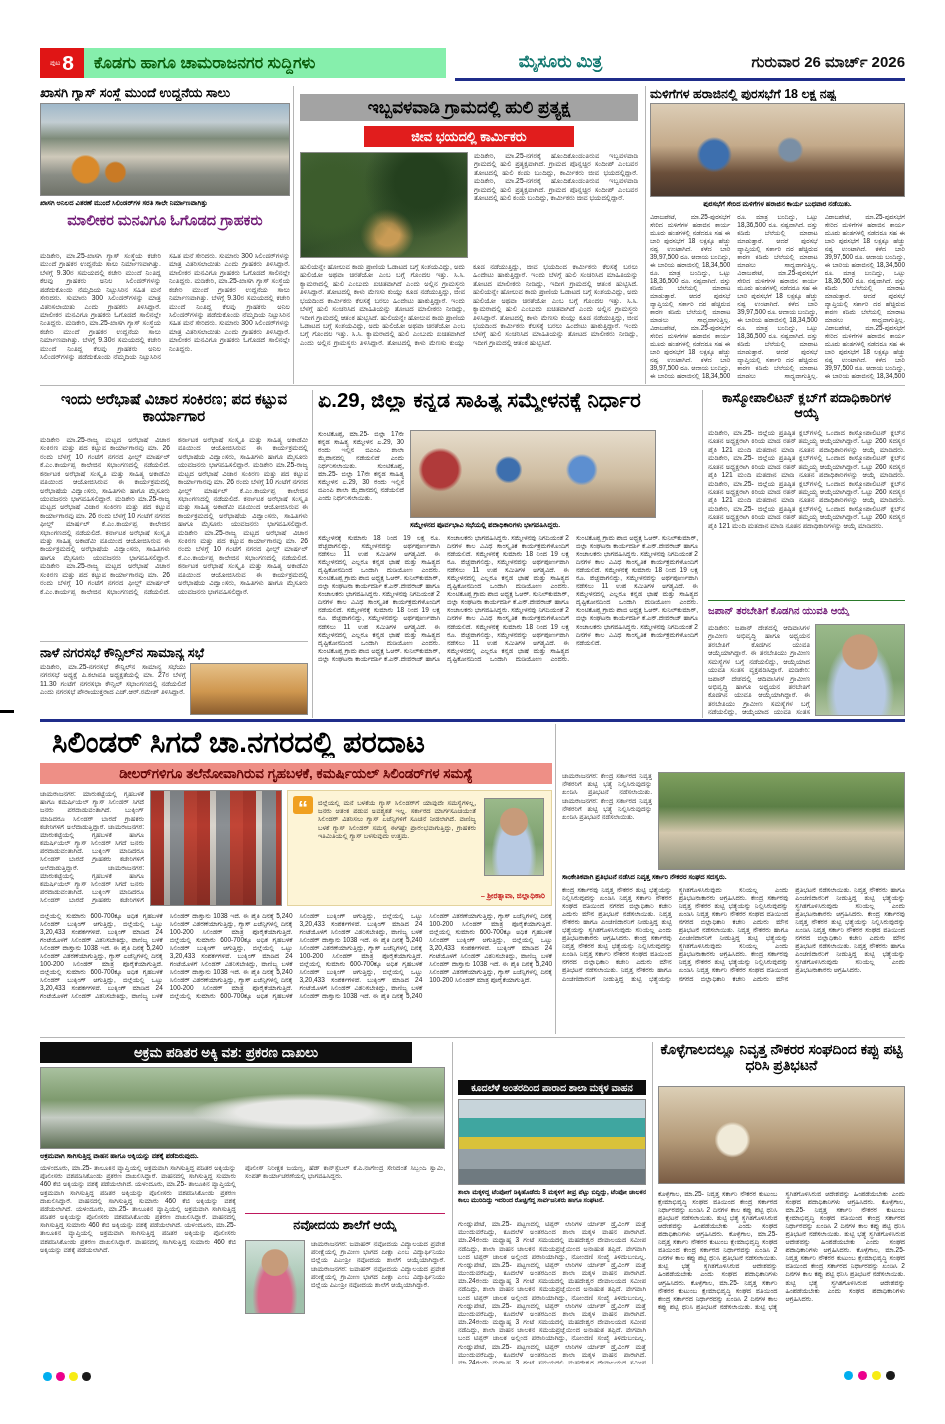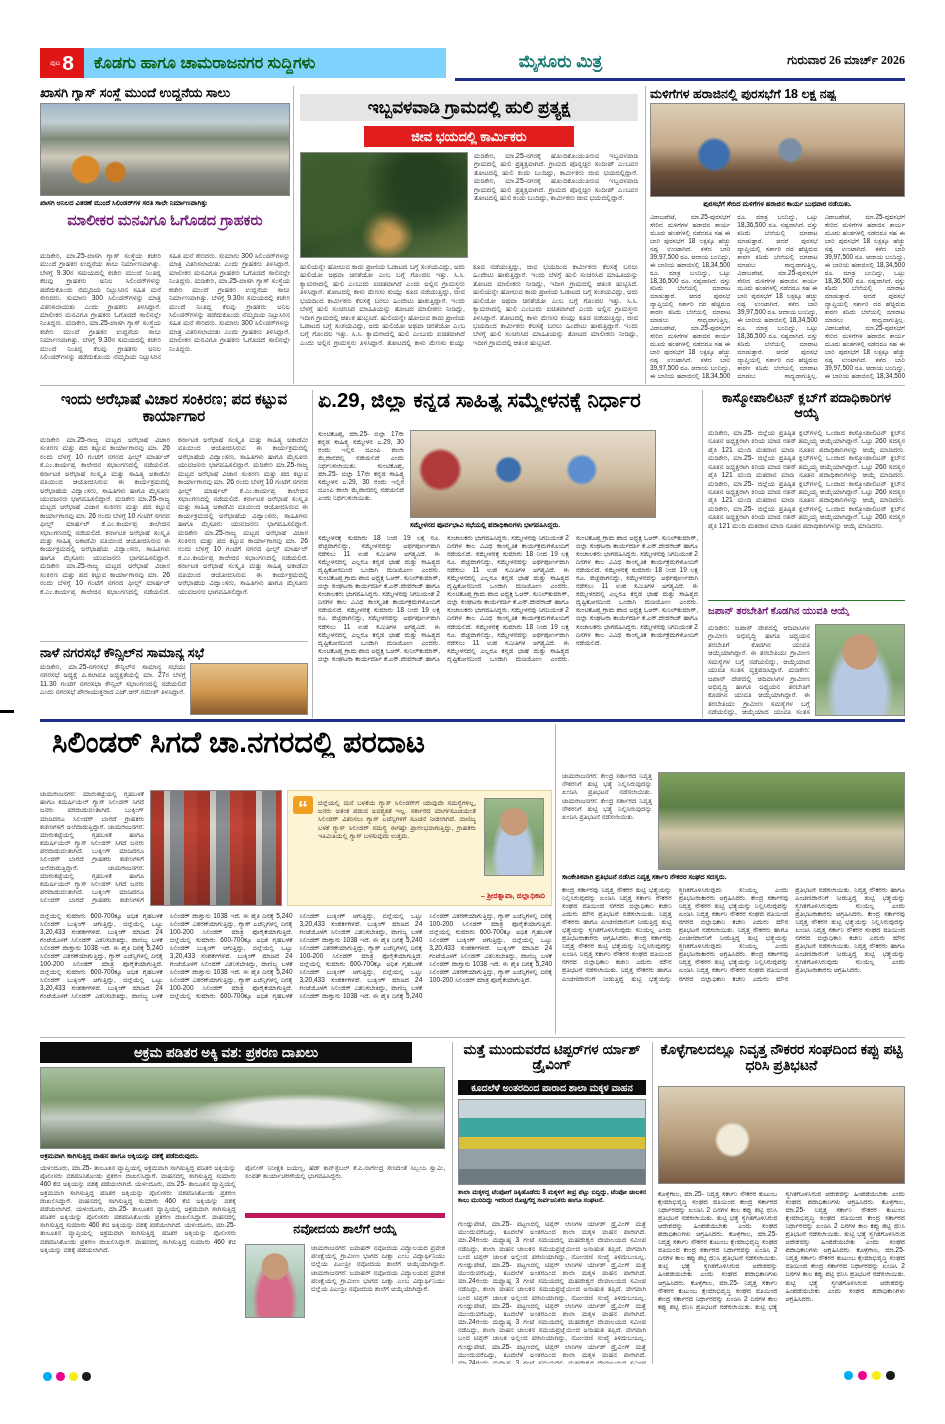--- a/index.html
+++ b/index.html
@@ -53,45 +53,45 @@
     radial-gradient(ellipse at 65% 55%,#e8e8e6 0 18%,transparent 30%),
     linear-gradient(180deg,#a9c19f 0%,#7e9a6e 40%,#c5ccc4 62%,#5d6e54 100%);}
   .ph-truck{background:
     linear-gradient(180deg,#c7d4da 0 22%,#3fa6a0 22% 44%,#d9c23a 44% 58%,#95a0a6 58% 82%,#6f7a80 82% 100%);}
   .ph-indoor{background:
     radial-gradient(circle at 30% 55%,#f0ead8 0 8%,transparent 10%),
     linear-gradient(180deg,#dccfb6 0%,#b49a78 55%,#7a5c44 100%);}
   .ph-building{background:linear-gradient(180deg,#e6c189 0%,#cf974f 55%,#8a5c2e 100%);}
   
   .pgbox{background:#e01515;color:#fff;display:flex;align-items:center;justify-content:center;gap:2px;}
-  .secstrip{background:#7dd3fc;color:#0a5c0a;font-weight:bold;}
+  .secstrip{background:#86efac;color:#0a5c0a;font-weight:bold;}
   .navyline{background:#1f2d8a;}
   .redstrap{background:#e11d1d;color:#fff;font-weight:bold;}
-  .blueband{background:#e5e5e5;}
+  .blueband{background:#a3a3a3;}
   .pinkstrip{background:#ee8f86;color:#600000;font-weight:bold;}
   .blackband{background:#0d0d0d;color:#fff;font-weight:bold;}
   .greenhl{color:#701a75;}
   .qbox{background:#fdf4d6;border:1px solid #e3d39e;box-sizing:border-box;}
   .qmark{position:absolute;left:5px;top:5px;width:20px;height:18px;background:#f0a020;color:#fff;
          border-radius:3px;font-size:20px;line-height:24px;text-align:center;font-weight:bold;}
   .qby{position:absolute;right:6px;bottom:4px;font-size:7.5px;font-weight:bold;color:#c62020;}
   .dot{position:absolute;width:9px;height:9px;border-radius:50%;}
 </style>
 </head>
 <body>
 
 <div id="canvas">
 
   <div class="abs pgbox" style="left:40px;top:48px;width:44px;height:30px;">
     <span style="font-size:7px;">ಪುಟ</span>
     <span style="font-size:21px;font-weight:bold;">8</span>
   </div>
   <div class="abs secstrip nw" style="left:84px;top:48px;width:362px;height:30px;line-height:30px;padding-left:10px;font-size:16px;box-sizing:border-box;">ಕೊಡಗು ಹಾಗೂ ಚಾಮರಾಜನಗರ ಸುದ್ದಿಗಳು</div>
   <div class="abs ctr nw" style="left:468px;top:52px;width:185px;font-size:17px;font-weight:bold;color:#0f766e;">ಮೈಸೂರು ಮಿತ್ರ</div>
-  <div class="abs nw" style="left:690px;top:53px;width:215px;font-size:12px;font-weight:bold;text-align:right;font-family:Liberation Serif, serif;">ಗುರುವಾರ 26 ಮಾರ್ಚ್ 2026</div>
+  <div class="abs nw" style="left:690px;top:53px;width:215px;font-size:15px;font-weight:bold;text-align:right;">ಗುರುವಾರ 26 ಮಾರ್ಚ್ 2026</div>
   <div class="abs navyline" style="left:455px;top:78px;width:450px;height:3px;"></div>
 
   <div class="abs hl nw" style="left:40px;top:86px;width:250px;font-size:13px;">ಖಾಸಗಿ ಗ್ಯಾಸ್ ಸಂಸ್ಥೆ ಮುಂದೆ ಉದ್ದನೆಯ ಸಾಲು</div>
   <div class="photo ph-street" style="left:40px;top:103px;width:250px;height:93px;"></div>
   <div class="abs cap nw" style="left:40px;top:199px;width:250px;">ಖಾಸಗಿ ಅನಿಲದ ವಿತರಣೆ ಮುಂದೆ ಸಿಲಿಂಡರ್‌ಗಳ ಸರತಿ ಸಾಲೇ ನಿರ್ಮಾಣವಾಗಿತ್ತು</div>
   <div class="abs hl ctr greenhl" style="left:40px;top:212px;width:250px;height:36px;font-size:14.5px;overflow:hidden;">ಮಾಲೀಕರ ಮನವಿಗೂ ಓಗೊಡದ ಗ್ರಾಹಕರು</div>
   <div class="abs body-txt cols2" style="left:40px;top:252px;width:250px;height:131px;">ಮಡಿಕೇರಿ, ಮಾ.25-ಖಾಸಗಿ ಗ್ಯಾಸ್ ಸಂಸ್ಥೆಯ ಕಚೇರಿ ಮುಂದೆ ಗ್ರಾಹಕರ ಉದ್ದನೆಯ ಸಾಲು ನಿರ್ಮಾಣವಾಗಿತ್ತು. ಬೆಳಗ್ಗೆ 9.30ರ ಸಮಯದಲ್ಲಿ ಕಚೇರಿ ಮುಂದೆ ನಿಂತಿದ್ದ ಕೆಲವು ಗ್ರಾಹಕರು ಅನಿಲ ಸಿಲಿಂಡರ್‌ಗಳನ್ನು ಪಡೆದುಕೊಂಡು ನೆಮ್ಮದಿಯ ನಿಟ್ಟುಸಿರಿನ ಸಹಿತ ಮನೆ ಸೇರಿದರು. ಸುಮಾರು 300 ಸಿಲಿಂಡರ್‌ಗಳನ್ನು ಮಾತ್ರ ವಿತರಿಸಲಾಯಿತು ಎಂದು ಗ್ರಾಹಕರು ತಿಳಿಸಿದ್ದಾರೆ. ಮಾಲೀಕರ ಮನವಿಗೂ ಗ್ರಾಹಕರು ಓಗೊಡದೆ ಸಾಲಿನಲ್ಲೇ ನಿಂತಿದ್ದರು. ಮಡಿಕೇರಿ, ಮಾ.25-ಖಾಸಗಿ ಗ್ಯಾಸ್ ಸಂಸ್ಥೆಯ ಕಚೇರಿ ಮುಂದೆ ಗ್ರಾಹಕರ ಉದ್ದನೆಯ ಸಾಲು ನಿರ್ಮಾಣವಾಗಿತ್ತು. ಬೆಳಗ್ಗೆ 9.30ರ ಸಮಯದಲ್ಲಿ ಕಚೇರಿ ಮುಂದೆ ನಿಂತಿದ್ದ ಕೆಲವು ಗ್ರಾಹಕರು ಅನಿಲ ಸಿಲಿಂಡರ್‌ಗಳನ್ನು ಪಡೆದುಕೊಂಡು ನೆಮ್ಮದಿಯ ನಿಟ್ಟುಸಿರಿನ ಸಹಿತ ಮನೆ ಸೇರಿದರು. ಸುಮಾರು 300 ಸಿಲಿಂಡರ್‌ಗಳನ್ನು ಮಾತ್ರ ವಿತರಿಸಲಾಯಿತು ಎಂದು ಗ್ರಾಹಕರು ತಿಳಿಸಿದ್ದಾರೆ. ಮಾಲೀಕರ ಮನವಿಗೂ ಗ್ರಾಹಕರು ಓಗೊಡದೆ ಸಾಲಿನಲ್ಲೇ ನಿಂತಿದ್ದರು. ಮಡಿಕೇರಿ, ಮಾ.25-ಖಾಸಗಿ ಗ್ಯಾಸ್ ಸಂಸ್ಥೆಯ ಕಚೇರಿ ಮುಂದೆ ಗ್ರಾಹಕರ ಉದ್ದನೆಯ ಸಾಲು ನಿರ್ಮಾಣವಾಗಿತ್ತು. ಬೆಳಗ್ಗೆ 9.30ರ ಸಮಯದಲ್ಲಿ ಕಚೇರಿ ಮುಂದೆ ನಿಂತಿದ್ದ ಕೆಲವು ಗ್ರಾಹಕರು ಅನಿಲ ಸಿಲಿಂಡರ್‌ಗಳನ್ನು ಪಡೆದುಕೊಂಡು ನೆಮ್ಮದಿಯ ನಿಟ್ಟುಸಿರಿನ ಸಹಿತ ಮನೆ ಸೇರಿದರು. ಸುಮಾರು 300 ಸಿಲಿಂಡರ್‌ಗಳನ್ನು ಮಾತ್ರ ವಿತರಿಸಲಾಯಿತು ಎಂದು ಗ್ರಾಹಕರು ತಿಳಿಸಿದ್ದಾರೆ. ಮಾಲೀಕರ ಮನವಿಗೂ ಗ್ರಾಹಕರು ಓಗೊಡದೆ ಸಾಲಿನಲ್ಲೇ ನಿಂತಿದ್ದರು.</div>
 
   <div class="abs blueband hl ctr nw" style="left:300px;top:94px;width:338px;height:27px;line-height:27px;font-size:17px;">ಇಬ್ಬವಳವಾಡಿ ಗ್ರಾಮದಲ್ಲಿ ಹುಲಿ ಪ್ರತ್ಯಕ್ಷ</div>
   <div class="abs redstrap ctr nw" style="left:364px;top:126px;width:210px;height:21px;line-height:21px;font-size:13px;">ಜೀವ ಭಯದಲ್ಲಿ ಕಾರ್ಮಿಕರು</div>
@@ -129,20 +129,21 @@
   <div class="abs hl nw greenhl" style="left:708px;top:605px;width:197px;font-size:10px;">ಜಪಾನ್ ತರಬೇತಿಗೆ ಕೊಡಗಿನ ಯುವತಿ ಆಯ್ಕೆ</div>
   <div class="abs body-txt" style="left:708px;top:624px;width:102px;height:92px;">ಮಡಿಕೇರಿ: ಜಪಾನ್ ದೇಶದಲ್ಲಿ ಆದಿವಾಸಿಗಳ ಗ್ರಾಮೀಣ ಅಭಿವೃದ್ಧಿ ಹಾಗೂ ಅಧ್ಯಯನ ತರಬೇತಿಗೆ ಕೊಡಗಿನ ಯುವತಿ ಆಯ್ಕೆಯಾಗಿದ್ದಾರೆ. ಈ ತರಬೇತಿಯು ಗ್ರಾಮೀಣ ಸಮಸ್ಯೆಗಳ ಬಗ್ಗೆ ನಡೆಯಲಿದ್ದು, ಆಯ್ಕೆಯಾದ ಯುವತಿ ಸಂತಸ ವ್ಯಕ್ತಪಡಿಸಿದ್ದಾರೆ. ಮಡಿಕೇರಿ: ಜಪಾನ್ ದೇಶದಲ್ಲಿ ಆದಿವಾಸಿಗಳ ಗ್ರಾಮೀಣ ಅಭಿವೃದ್ಧಿ ಹಾಗೂ ಅಧ್ಯಯನ ತರಬೇತಿಗೆ ಕೊಡಗಿನ ಯುವತಿ ಆಯ್ಕೆಯಾಗಿದ್ದಾರೆ. ಈ ತರಬೇತಿಯು ಗ್ರಾಮೀಣ ಸಮಸ್ಯೆಗಳ ಬಗ್ಗೆ ನಡೆಯಲಿದ್ದು, ಆಯ್ಕೆಯಾದ ಯುವತಿ ಸಂತಸ ವ್ಯಕ್ತಪಡಿಸಿದ್ದಾರೆ.</div>
   <div class="photo ph-portrait" style="left:815px;top:624px;width:90px;height:92px;"></div>
 
   <div class="vline" style="left:312px;top:390px;height:328px;"></div>
   <div class="vline" style="left:702px;top:390px;height:328px;"></div>
   <div class="abs navyline" style="left:40px;top:719px;width:865px;height:3px;"></div>
   <div class="abs" style="left:0px;top:710px;width:14px;height:3px;background:#000;"></div>
 
   <div class="abs hl nw" style="left:52px;top:726px;width:512px;font-size:29px;">ಸಿಲಿಂಡರ್ ಸಿಗದೆ ಚಾ.ನಗರದಲ್ಲಿ ಪರದಾಟ</div>
+  <div class="abs pinkstrip ctr nw" style="left:40px;top:763px;width:512px;height:21px;line-height:21px;font-size:13.5px;">ಡೀಲರ್‌ಗಳಿಗೂ ತಲೆನೋವಾಗಿರುವ ಗೃಹಬಳಕೆ, ಕಮರ್ಷಿಯಲ್ ಸಿಲಿಂಡರ್‌ಗಳ ಸಮಸ್ಯೆ</div>
   <div class="abs body-txt" style="left:40px;top:790px;width:104px;height:116px;font-size:6.6px;">ಚಾಮರಾಜನಗರ: ಮಾರುಕಟ್ಟೆಯಲ್ಲಿ ಗೃಹಬಳಕೆ ಹಾಗೂ ಕಮರ್ಷಿಯಲ್ ಗ್ಯಾಸ್ ಸಿಲಿಂಡರ್ ಸಿಗದೆ ಜನರು ಪರದಾಡುವಂತಾಗಿದೆ. ಬುಕ್ಕಿಂಗ್ ಮಾಡಿದರೂ ಸಿಲಿಂಡರ್ ಬಾರದೆ ಗ್ರಾಹಕರು ಕಚೇರಿಗಳಿಗೆ ಅಲೆದಾಡುತ್ತಿದ್ದಾರೆ. ಚಾಮರಾಜನಗರ: ಮಾರುಕಟ್ಟೆಯಲ್ಲಿ ಗೃಹಬಳಕೆ ಹಾಗೂ ಕಮರ್ಷಿಯಲ್ ಗ್ಯಾಸ್ ಸಿಲಿಂಡರ್ ಸಿಗದೆ ಜನರು ಪರದಾಡುವಂತಾಗಿದೆ. ಬುಕ್ಕಿಂಗ್ ಮಾಡಿದರೂ ಸಿಲಿಂಡರ್ ಬಾರದೆ ಗ್ರಾಹಕರು ಕಚೇರಿಗಳಿಗೆ ಅಲೆದಾಡುತ್ತಿದ್ದಾರೆ. ಚಾಮರಾಜನಗರ: ಮಾರುಕಟ್ಟೆಯಲ್ಲಿ ಗೃಹಬಳಕೆ ಹಾಗೂ ಕಮರ್ಷಿಯಲ್ ಗ್ಯಾಸ್ ಸಿಲಿಂಡರ್ ಸಿಗದೆ ಜನರು ಪರದಾಡುವಂತಾಗಿದೆ. ಬುಕ್ಕಿಂಗ್ ಮಾಡಿದರೂ ಸಿಲಿಂಡರ್ ಬಾರದೆ ಗ್ರಾಹಕರು ಕಚೇರಿಗಳಿಗೆ ಅಲೆದಾಡುತ್ತಿದ್ದಾರೆ.</div>
   <div class="photo ph-cyl" style="left:150px;top:790px;width:132px;height:116px;"></div>
   <div class="abs qbox" style="left:287px;top:790px;width:265px;height:116px;">
     <span class="qmark">“</span>
     <div class="abs body-txt" style="left:30px;top:8px;width:158px;height:100px;font-size:6.6px;">ಜಿಲ್ಲೆಯಲ್ಲಿ ಮನೆ ಬಳಕೆಯ ಗ್ಯಾಸ್ ಸಿಲಿಂಡರ್‌ಗೆ ಯಾವುದೇ ಸಮಸ್ಯೆಗಳಿಲ್ಲ, ಜನರು ಆತಂಕ ಪಡುವ ಅವಶ್ಯಕತೆ ಇಲ್ಲ. ಸರ್ಕಾರದ ಮಾರ್ಗಸೂಚಿಯಂತೆ ಸಿಲಿಂಡರ್ ವಿತರಿಸಲು ಗ್ಯಾಸ್ ಏಜೆನ್ಸಿಗಳಿಗೆ ಸೂಚನೆ ನೀಡಲಾಗಿದೆ. ವಾಣಿಜ್ಯ ಬಳಕೆ ಗ್ಯಾಸ್ ಸಿಲಿಂಡರ್ ಸಮಸ್ಯೆ ಈಗಷ್ಟೇ ಪ್ರಾರಂಭವಾಗುತ್ತಿದ್ದು, ಗ್ರಾಹಕರು ಇತಿಮಿತಿಯಲ್ಲಿ ಗ್ಯಾಸ್ ಬಳಸುವುದು ಉತ್ತಮ.</div>
     <div class="photo ph-portrait" style="left:196px;top:7px;width:60px;height:78px;"></div>
     <span class="qby">– ಶ್ರೀರತ್ನಾವಾ, ಜಿಲ್ಲಾಧಿಕಾರಿ</span>
   </div>
   <div class="abs body-txt cols4" style="left:40px;top:912px;width:512px;height:120px;font-size:6.5px;">ಜಿಲ್ಲೆಯಲ್ಲಿ ಸುಮಾರು 600-700ಕ್ಕೂ ಅಧಿಕ ಗೃಹಬಳಕೆ ಸಿಲಿಂಡರ್ ಬುಕ್ಕಿಂಗ್ ಆಗುತ್ತಿದ್ದು, ಜಿಲ್ಲೆಯಲ್ಲಿ ಒಟ್ಟು 3,20,433 ಸಂಪರ್ಕಗಳಿವೆ. ಬುಕ್ಕಿಂಗ್ ಮಾಡಿದ 24 ಗಂಟೆಯೊಳಗೆ ಸಿಲಿಂಡರ್ ವಿತರಿಸಬೇಕಿದ್ದು, ವಾಣಿಜ್ಯ ಬಳಕೆ ಸಿಲಿಂಡರ್ ದಾಸ್ತಾನು 1038 ಇದೆ. ಈ ಪೈಕಿ ದಿನಕ್ಕೆ 5,240 ಸಿಲಿಂಡರ್ ವಿತರಣೆಯಾಗುತ್ತಿದ್ದು, ಗ್ಯಾಸ್ ಏಜೆನ್ಸಿಗಳಲ್ಲಿ ದಿನಕ್ಕೆ 100-200 ಸಿಲಿಂಡರ್ ಮಾತ್ರ ಪೂರೈಕೆಯಾಗುತ್ತಿದೆ. ಜಿಲ್ಲೆಯಲ್ಲಿ ಸುಮಾರು 600-700ಕ್ಕೂ ಅಧಿಕ ಗೃಹಬಳಕೆ ಸಿಲಿಂಡರ್ ಬುಕ್ಕಿಂಗ್ ಆಗುತ್ತಿದ್ದು, ಜಿಲ್ಲೆಯಲ್ಲಿ ಒಟ್ಟು 3,20,433 ಸಂಪರ್ಕಗಳಿವೆ. ಬುಕ್ಕಿಂಗ್ ಮಾಡಿದ 24 ಗಂಟೆಯೊಳಗೆ ಸಿಲಿಂಡರ್ ವಿತರಿಸಬೇಕಿದ್ದು, ವಾಣಿಜ್ಯ ಬಳಕೆ ಸಿಲಿಂಡರ್ ದಾಸ್ತಾನು 1038 ಇದೆ. ಈ ಪೈಕಿ ದಿನಕ್ಕೆ 5,240 ಸಿಲಿಂಡರ್ ವಿತರಣೆಯಾಗುತ್ತಿದ್ದು, ಗ್ಯಾಸ್ ಏಜೆನ್ಸಿಗಳಲ್ಲಿ ದಿನಕ್ಕೆ 100-200 ಸಿಲಿಂಡರ್ ಮಾತ್ರ ಪೂರೈಕೆಯಾಗುತ್ತಿದೆ. ಜಿಲ್ಲೆಯಲ್ಲಿ ಸುಮಾರು 600-700ಕ್ಕೂ ಅಧಿಕ ಗೃಹಬಳಕೆ ಸಿಲಿಂಡರ್ ಬುಕ್ಕಿಂಗ್ ಆಗುತ್ತಿದ್ದು, ಜಿಲ್ಲೆಯಲ್ಲಿ ಒಟ್ಟು 3,20,433 ಸಂಪರ್ಕಗಳಿವೆ. ಬುಕ್ಕಿಂಗ್ ಮಾಡಿದ 24 ಗಂಟೆಯೊಳಗೆ ಸಿಲಿಂಡರ್ ವಿತರಿಸಬೇಕಿದ್ದು, ವಾಣಿಜ್ಯ ಬಳಕೆ ಸಿಲಿಂಡರ್ ದಾಸ್ತಾನು 1038 ಇದೆ. ಈ ಪೈಕಿ ದಿನಕ್ಕೆ 5,240 ಸಿಲಿಂಡರ್ ವಿತರಣೆಯಾಗುತ್ತಿದ್ದು, ಗ್ಯಾಸ್ ಏಜೆನ್ಸಿಗಳಲ್ಲಿ ದಿನಕ್ಕೆ 100-200 ಸಿಲಿಂಡರ್ ಮಾತ್ರ ಪೂರೈಕೆಯಾಗುತ್ತಿದೆ. ಜಿಲ್ಲೆಯಲ್ಲಿ ಸುಮಾರು 600-700ಕ್ಕೂ ಅಧಿಕ ಗೃಹಬಳಕೆ ಸಿಲಿಂಡರ್ ಬುಕ್ಕಿಂಗ್ ಆಗುತ್ತಿದ್ದು, ಜಿಲ್ಲೆಯಲ್ಲಿ ಒಟ್ಟು 3,20,433 ಸಂಪರ್ಕಗಳಿವೆ. ಬುಕ್ಕಿಂಗ್ ಮಾಡಿದ 24 ಗಂಟೆಯೊಳಗೆ ಸಿಲಿಂಡರ್ ವಿತರಿಸಬೇಕಿದ್ದು, ವಾಣಿಜ್ಯ ಬಳಕೆ ಸಿಲಿಂಡರ್ ದಾಸ್ತಾನು 1038 ಇದೆ. ಈ ಪೈಕಿ ದಿನಕ್ಕೆ 5,240 ಸಿಲಿಂಡರ್ ವಿತರಣೆಯಾಗುತ್ತಿದ್ದು, ಗ್ಯಾಸ್ ಏಜೆನ್ಸಿಗಳಲ್ಲಿ ದಿನಕ್ಕೆ 100-200 ಸಿಲಿಂಡರ್ ಮಾತ್ರ ಪೂರೈಕೆಯಾಗುತ್ತಿದೆ. ಜಿಲ್ಲೆಯಲ್ಲಿ ಸುಮಾರು 600-700ಕ್ಕೂ ಅಧಿಕ ಗೃಹಬಳಕೆ ಸಿಲಿಂಡರ್ ಬುಕ್ಕಿಂಗ್ ಆಗುತ್ತಿದ್ದು, ಜಿಲ್ಲೆಯಲ್ಲಿ ಒಟ್ಟು 3,20,433 ಸಂಪರ್ಕಗಳಿವೆ. ಬುಕ್ಕಿಂಗ್ ಮಾಡಿದ 24 ಗಂಟೆಯೊಳಗೆ ಸಿಲಿಂಡರ್ ವಿತರಿಸಬೇಕಿದ್ದು, ವಾಣಿಜ್ಯ ಬಳಕೆ ಸಿಲಿಂಡರ್ ದಾಸ್ತಾನು 1038 ಇದೆ. ಈ ಪೈಕಿ ದಿನಕ್ಕೆ 5,240 ಸಿಲಿಂಡರ್ ವಿತರಣೆಯಾಗುತ್ತಿದ್ದು, ಗ್ಯಾಸ್ ಏಜೆನ್ಸಿಗಳಲ್ಲಿ ದಿನಕ್ಕೆ 100-200 ಸಿಲಿಂಡರ್ ಮಾತ್ರ ಪೂರೈಕೆಯಾಗುತ್ತಿದೆ. ಜಿಲ್ಲೆಯಲ್ಲಿ ಸುಮಾರು 600-700ಕ್ಕೂ ಅಧಿಕ ಗೃಹಬಳಕೆ ಸಿಲಿಂಡರ್ ಬುಕ್ಕಿಂಗ್ ಆಗುತ್ತಿದ್ದು, ಜಿಲ್ಲೆಯಲ್ಲಿ ಒಟ್ಟು 3,20,433 ಸಂಪರ್ಕಗಳಿವೆ. ಬುಕ್ಕಿಂಗ್ ಮಾಡಿದ 24 ಗಂಟೆಯೊಳಗೆ ಸಿಲಿಂಡರ್ ವಿತರಿಸಬೇಕಿದ್ದು, ವಾಣಿಜ್ಯ ಬಳಕೆ ಸಿಲಿಂಡರ್ ದಾಸ್ತಾನು 1038 ಇದೆ. ಈ ಪೈಕಿ ದಿನಕ್ಕೆ 5,240 ಸಿಲಿಂಡರ್ ವಿತರಣೆಯಾಗುತ್ತಿದ್ದು, ಗ್ಯಾಸ್ ಏಜೆನ್ಸಿಗಳಲ್ಲಿ ದಿನಕ್ಕೆ 100-200 ಸಿಲಿಂಡರ್ ಮಾತ್ರ ಪೂರೈಕೆಯಾಗುತ್ತಿದೆ.</div>
 
@@ -153,27 +154,26 @@
 
   <div class="vline" style="left:555px;top:724px;height:310px;"></div>
   <div class="hline" style="left:40px;top:1037px;width:865px;"></div>
 
   <div class="abs blackband ctr nw" style="left:40px;top:1042px;width:372px;height:21px;line-height:21px;font-size:13.5px;">ಅಕ್ರಮ ಪಡಿತರ ಅಕ್ಕಿ ವಶ: ಪ್ರಕರಣ ದಾಖಲು</div>
   <div class="photo ph-vehicle" style="left:40px;top:1067px;width:405px;height:82px;"></div>
   <div class="abs cap nw" style="left:40px;top:1152px;width:405px;">ಅಕ್ರಮವಾಗಿ ಸಾಗಿಸುತ್ತಿದ್ದ ವಾಹನ ಹಾಗೂ ಅಕ್ಕಿಯನ್ನು ವಶಕ್ಕೆ ಪಡೆದಿರುವುದು.</div>
   <div class="abs body-txt" style="left:40px;top:1164px;width:196px;height:200px;font-size:6.6px;">ಯಳಂದೂರು, ಮಾ.25- ತಾಲೂಕಿನ ವ್ಯಾಪ್ತಿಯಲ್ಲಿ ಅಕ್ರಮವಾಗಿ ಸಾಗಿಸುತ್ತಿದ್ದ ಪಡಿತರ ಅಕ್ಕಿಯನ್ನು ಪೊಲೀಸರು ವಶಪಡಿಸಿಕೊಂಡು ಪ್ರಕರಣ ದಾಖಲಿಸಿದ್ದಾರೆ. ವಾಹನದಲ್ಲಿ ಸಾಗಿಸುತ್ತಿದ್ದ ಸುಮಾರು 460 ಕೆಜಿ ಅಕ್ಕಿಯನ್ನು ವಶಕ್ಕೆ ಪಡೆಯಲಾಗಿದೆ. ಯಳಂದೂರು, ಮಾ.25- ತಾಲೂಕಿನ ವ್ಯಾಪ್ತಿಯಲ್ಲಿ ಅಕ್ರಮವಾಗಿ ಸಾಗಿಸುತ್ತಿದ್ದ ಪಡಿತರ ಅಕ್ಕಿಯನ್ನು ಪೊಲೀಸರು ವಶಪಡಿಸಿಕೊಂಡು ಪ್ರಕರಣ ದಾಖಲಿಸಿದ್ದಾರೆ. ವಾಹನದಲ್ಲಿ ಸಾಗಿಸುತ್ತಿದ್ದ ಸುಮಾರು 460 ಕೆಜಿ ಅಕ್ಕಿಯನ್ನು ವಶಕ್ಕೆ ಪಡೆಯಲಾಗಿದೆ. ಯಳಂದೂರು, ಮಾ.25- ತಾಲೂಕಿನ ವ್ಯಾಪ್ತಿಯಲ್ಲಿ ಅಕ್ರಮವಾಗಿ ಸಾಗಿಸುತ್ತಿದ್ದ ಪಡಿತರ ಅಕ್ಕಿಯನ್ನು ಪೊಲೀಸರು ವಶಪಡಿಸಿಕೊಂಡು ಪ್ರಕರಣ ದಾಖಲಿಸಿದ್ದಾರೆ. ವಾಹನದಲ್ಲಿ ಸಾಗಿಸುತ್ತಿದ್ದ ಸುಮಾರು 460 ಕೆಜಿ ಅಕ್ಕಿಯನ್ನು ವಶಕ್ಕೆ ಪಡೆಯಲಾಗಿದೆ. ಯಳಂದೂರು, ಮಾ.25- ತಾಲೂಕಿನ ವ್ಯಾಪ್ತಿಯಲ್ಲಿ ಅಕ್ರಮವಾಗಿ ಸಾಗಿಸುತ್ತಿದ್ದ ಪಡಿತರ ಅಕ್ಕಿಯನ್ನು ಪೊಲೀಸರು ವಶಪಡಿಸಿಕೊಂಡು ಪ್ರಕರಣ ದಾಖಲಿಸಿದ್ದಾರೆ. ವಾಹನದಲ್ಲಿ ಸಾಗಿಸುತ್ತಿದ್ದ ಸುಮಾರು 460 ಕೆಜಿ ಅಕ್ಕಿಯನ್ನು ವಶಕ್ಕೆ ಪಡೆಯಲಾಗಿದೆ.</div>
   <div class="abs body-txt" style="left:245px;top:1164px;width:200px;height:46px;font-size:6.6px;">ಪೊಲೀಸ್ ನಿರೀಕ್ಷಕ ಜಯಣ್ಣ, ಹೆಡ್ ಕಾನ್‌ಸ್ಟೆಬಲ್ ಕೆ.ಪಿ.ನಾಗೇಂದ್ರ ಸೇರಿದಂತೆ ಸಿಬ್ಬಂದಿ ಸ್ವಾಮಿ, ಸಂಪತ್ ಕಾರ್ಯಾಚರಣೆಯಲ್ಲಿ ಭಾಗವಹಿಸಿದ್ದರು.</div>
 
-  <div class="abs" style="left:245px;top:1213px;width:200px;height:151px;border-top:5px solid #be185d;">
+  <div class="abs" style="left:245px;top:1213px;width:200px;height:151px;border-top:1px solid #be185d;">
     <div class="hl ctr nw" style="font-size:12.5px;padding-top:4px;">ನವೋದಯ ಶಾಲೆಗೆ ಆಯ್ಕೆ</div>
     <div class="photo ph-girl" style="left:0px;top:26px;width:60px;height:74px;"></div>
     <div class="abs body-txt" style="left:66px;top:26px;width:134px;height:120px;font-size:6.6px;">ಚಾಮರಾಜನಗರ: ಜವಾಹರ್ ನವೋದಯ ವಿದ್ಯಾಲಯದ ಪ್ರವೇಶ ಪರೀಕ್ಷೆಯಲ್ಲಿ ಗ್ರಾಮೀಣ ಭಾಗದ ದೀಕ್ಷಾ ಎಂಬ ವಿದ್ಯಾರ್ಥಿನಿಯು ಜಿಲ್ಲೆಯ ಪಿಎಂಶ್ರೀ ನವೋದಯ ಶಾಲೆಗೆ ಆಯ್ಕೆಯಾಗಿದ್ದಾರೆ. ಚಾಮರಾಜನಗರ: ಜವಾಹರ್ ನವೋದಯ ವಿದ್ಯಾಲಯದ ಪ್ರವೇಶ ಪರೀಕ್ಷೆಯಲ್ಲಿ ಗ್ರಾಮೀಣ ಭಾಗದ ದೀಕ್ಷಾ ಎಂಬ ವಿದ್ಯಾರ್ಥಿನಿಯು ಜಿಲ್ಲೆಯ ಪಿಎಂಶ್ರೀ ನವೋದಯ ಶಾಲೆಗೆ ಆಯ್ಕೆಯಾಗಿದ್ದಾರೆ.</div>
   </div>
 
-  <div class="abs hl ctr" style="left:458px;top:1042px;width:188px;height:36px;font-size:13.5px;overflow:hidden;">ಮತ್ತೆ ಮುಂದುವರೆದ ಟಿಪ್ಪರ್‌ಗಳ ರ್ಯಾಶ್ ಡ್ರೈವಿಂಗ್</div>
   <div class="abs blackband ctr nw" style="left:458px;top:1080px;width:188px;height:15px;line-height:15px;font-size:9.5px;">ಕೂದಲೆಳೆ ಅಂತರದಿಂದ ಪಾರಾದ ಶಾಲಾ ಮಕ್ಕಳ ವಾಹನ</div>
   <div class="photo ph-truck" style="left:458px;top:1099px;width:188px;height:86px;"></div>
   <div class="abs cap" style="left:458px;top:1188px;width:188px;height:28px;font-size:6.3px;text-align:justify;">ಶಾಲಾ ಮಕ್ಕಳಿದ್ದ ಟೆಂಪೋಗೆ ಡಿಕ್ಕಿಹೊಡೆದು 8 ಮಕ್ಕಳಿಗೆ ತೀವ್ರ ಪೆಟ್ಟು ಬಿದ್ದಿದ್ದು, ಟೆಂಪೋ ಚಾಲಕನ ಕಾಲು ಮುರಿದಿದ್ದು ಇದರಿಂದ ರೊಚ್ಚಿಗೆದ್ದ ಸಾರ್ವಜನಿಕರು ಹಾಗೂ ಸಂಘಟನೆ.</div>
   <div class="abs body-txt" style="left:458px;top:1220px;width:188px;height:144px;font-size:6.6px;">ಗುಂಡ್ಲುಪೇಟೆ, ಮಾ.25- ಪಟ್ಟಣದಲ್ಲಿ ಟಿಪ್ಪರ್ ಲಾರಿಗಳ ರ್ಯಾಶ್ ಡ್ರೈವಿಂಗ್ ಮತ್ತೆ ಮುಂದುವರೆದಿದ್ದು, ಕೂದಲೆಳೆ ಅಂತರದಿಂದ ಶಾಲಾ ಮಕ್ಕಳ ವಾಹನ ಪಾರಾಗಿದೆ. ಮಾ.24ರಂದು ಮಧ್ಯಾಹ್ನ 3 ಗಂಟೆ ಸಮಯದಲ್ಲಿ ಮಹದೇಶ್ವರ ದೇವಾಲಯದ ಸಮೀಪ ನಡೆದಿದ್ದು, ಶಾಲಾ ವಾಹನ ಚಾಲಕನ ಸಮಯಪ್ರಜ್ಞೆಯಿಂದ ಅನಾಹುತ ತಪ್ಪಿದೆ. ವೇಗವಾಗಿ ಬಂದ ಟಿಪ್ಪರ್ ಚಾಲಕ ಅಲ್ಲಿಂದ ಪರಾರಿಯಾಗಿದ್ದು, ನೋಂದಣಿ ಸಂಖ್ಯೆ ತಿಳಿದುಬಂದಿಲ್ಲ. ಗುಂಡ್ಲುಪೇಟೆ, ಮಾ.25- ಪಟ್ಟಣದಲ್ಲಿ ಟಿಪ್ಪರ್ ಲಾರಿಗಳ ರ್ಯಾಶ್ ಡ್ರೈವಿಂಗ್ ಮತ್ತೆ ಮುಂದುವರೆದಿದ್ದು, ಕೂದಲೆಳೆ ಅಂತರದಿಂದ ಶಾಲಾ ಮಕ್ಕಳ ವಾಹನ ಪಾರಾಗಿದೆ. ಮಾ.24ರಂದು ಮಧ್ಯಾಹ್ನ 3 ಗಂಟೆ ಸಮಯದಲ್ಲಿ ಮಹದೇಶ್ವರ ದೇವಾಲಯದ ಸಮೀಪ ನಡೆದಿದ್ದು, ಶಾಲಾ ವಾಹನ ಚಾಲಕನ ಸಮಯಪ್ರಜ್ಞೆಯಿಂದ ಅನಾಹುತ ತಪ್ಪಿದೆ. ವೇಗವಾಗಿ ಬಂದ ಟಿಪ್ಪರ್ ಚಾಲಕ ಅಲ್ಲಿಂದ ಪರಾರಿಯಾಗಿದ್ದು, ನೋಂದಣಿ ಸಂಖ್ಯೆ ತಿಳಿದುಬಂದಿಲ್ಲ. ಗುಂಡ್ಲುಪೇಟೆ, ಮಾ.25- ಪಟ್ಟಣದಲ್ಲಿ ಟಿಪ್ಪರ್ ಲಾರಿಗಳ ರ್ಯಾಶ್ ಡ್ರೈವಿಂಗ್ ಮತ್ತೆ ಮುಂದುವರೆದಿದ್ದು, ಕೂದಲೆಳೆ ಅಂತರದಿಂದ ಶಾಲಾ ಮಕ್ಕಳ ವಾಹನ ಪಾರಾಗಿದೆ. ಮಾ.24ರಂದು ಮಧ್ಯಾಹ್ನ 3 ಗಂಟೆ ಸಮಯದಲ್ಲಿ ಮಹದೇಶ್ವರ ದೇವಾಲಯದ ಸಮೀಪ ನಡೆದಿದ್ದು, ಶಾಲಾ ವಾಹನ ಚಾಲಕನ ಸಮಯಪ್ರಜ್ಞೆಯಿಂದ ಅನಾಹುತ ತಪ್ಪಿದೆ. ವೇಗವಾಗಿ ಬಂದ ಟಿಪ್ಪರ್ ಚಾಲಕ ಅಲ್ಲಿಂದ ಪರಾರಿಯಾಗಿದ್ದು, ನೋಂದಣಿ ಸಂಖ್ಯೆ ತಿಳಿದುಬಂದಿಲ್ಲ. ಗುಂಡ್ಲುಪೇಟೆ, ಮಾ.25- ಪಟ್ಟಣದಲ್ಲಿ ಟಿಪ್ಪರ್ ಲಾರಿಗಳ ರ್ಯಾಶ್ ಡ್ರೈವಿಂಗ್ ಮತ್ತೆ ಮುಂದುವರೆದಿದ್ದು, ಕೂದಲೆಳೆ ಅಂತರದಿಂದ ಶಾಲಾ ಮಕ್ಕಳ ವಾಹನ ಪಾರಾಗಿದೆ. ಮಾ.24ರಂದು ಮಧ್ಯಾಹ್ನ 3 ಗಂಟೆ ಸಮಯದಲ್ಲಿ ಮಹದೇಶ್ವರ ದೇವಾಲಯದ ಸಮೀಪ ನಡೆದಿದ್ದು, ಶಾಲಾ ವಾಹನ ಚಾಲಕನ ಸಮಯಪ್ರಜ್ಞೆಯಿಂದ ಅನಾಹುತ ತಪ್ಪಿದೆ. ವೇಗವಾಗಿ ಬಂದ ಟಿಪ್ಪರ್ ಚಾಲಕ ಅಲ್ಲಿಂದ ಪರಾರಿಯಾಗಿದ್ದು, ನೋಂದಣಿ ಸಂಖ್ಯೆ ತಿಳಿದುಬಂದಿಲ್ಲ.</div>
 
   <div class="abs hl ctr" style="left:658px;top:1042px;width:247px;height:40px;font-size:14px;overflow:hidden;">ಕೊಳ್ಳೆಗಾಲದಲ್ಲೂ ನಿವೃತ್ತ ನೌಕರರ ಸಂಘದಿಂದ ಕಪ್ಪು ಪಟ್ಟಿ ಧರಿಸಿ ಪ್ರತಿಭಟನೆ</div>
   <div class="photo ph-indoor" style="left:658px;top:1086px;width:247px;height:98px;"></div>
   <div class="abs body-txt cols2" style="left:658px;top:1190px;width:247px;height:176px;font-size:6.5px;">ಕೊಳ್ಳೆಗಾಲ, ಮಾ.25- ನಿವೃತ್ತ ಸರ್ಕಾರಿ ನೌಕರರ ಕುಟುಂಬ ಕ್ಷೇಮಾಭಿವೃದ್ಧಿ ಸಂಘದ ವತಿಯಿಂದ ಕೇಂದ್ರ ಸರ್ಕಾರದ ನಿರ್ಧಾರವನ್ನು ಖಂಡಿಸಿ 2 ದಿನಗಳ ಕಾಲ ಕಪ್ಪು ಪಟ್ಟಿ ಧರಿಸಿ ಪ್ರತಿಭಟನೆ ನಡೆಸಲಾಯಿತು. ತುಟ್ಟಿ ಭತ್ಯೆ ಸ್ಥಗಿತಗೊಳಿಸಿರುವ ಆದೇಶವನ್ನು ಹಿಂಪಡೆಯಬೇಕು ಎಂದು ಸಂಘದ ಪದಾಧಿಕಾರಿಗಳು ಆಗ್ರಹಿಸಿದರು. ಕೊಳ್ಳೆಗಾಲ, ಮಾ.25- ನಿವೃತ್ತ ಸರ್ಕಾರಿ ನೌಕರರ ಕುಟುಂಬ ಕ್ಷೇಮಾಭಿವೃದ್ಧಿ ಸಂಘದ ವತಿಯಿಂದ ಕೇಂದ್ರ ಸರ್ಕಾರದ ನಿರ್ಧಾರವನ್ನು ಖಂಡಿಸಿ 2 ದಿನಗಳ ಕಾಲ ಕಪ್ಪು ಪಟ್ಟಿ ಧರಿಸಿ ಪ್ರತಿಭಟನೆ ನಡೆಸಲಾಯಿತು. ತುಟ್ಟಿ ಭತ್ಯೆ ಸ್ಥಗಿತಗೊಳಿಸಿರುವ ಆದೇಶವನ್ನು ಹಿಂಪಡೆಯಬೇಕು ಎಂದು ಸಂಘದ ಪದಾಧಿಕಾರಿಗಳು ಆಗ್ರಹಿಸಿದರು. ಕೊಳ್ಳೆಗಾಲ, ಮಾ.25- ನಿವೃತ್ತ ಸರ್ಕಾರಿ ನೌಕರರ ಕುಟುಂಬ ಕ್ಷೇಮಾಭಿವೃದ್ಧಿ ಸಂಘದ ವತಿಯಿಂದ ಕೇಂದ್ರ ಸರ್ಕಾರದ ನಿರ್ಧಾರವನ್ನು ಖಂಡಿಸಿ 2 ದಿನಗಳ ಕಾಲ ಕಪ್ಪು ಪಟ್ಟಿ ಧರಿಸಿ ಪ್ರತಿಭಟನೆ ನಡೆಸಲಾಯಿತು. ತುಟ್ಟಿ ಭತ್ಯೆ ಸ್ಥಗಿತಗೊಳಿಸಿರುವ ಆದೇಶವನ್ನು ಹಿಂಪಡೆಯಬೇಕು ಎಂದು ಸಂಘದ ಪದಾಧಿಕಾರಿಗಳು ಆಗ್ರಹಿಸಿದರು. ಕೊಳ್ಳೆಗಾಲ, ಮಾ.25- ನಿವೃತ್ತ ಸರ್ಕಾರಿ ನೌಕರರ ಕುಟುಂಬ ಕ್ಷೇಮಾಭಿವೃದ್ಧಿ ಸಂಘದ ವತಿಯಿಂದ ಕೇಂದ್ರ ಸರ್ಕಾರದ ನಿರ್ಧಾರವನ್ನು ಖಂಡಿಸಿ 2 ದಿನಗಳ ಕಾಲ ಕಪ್ಪು ಪಟ್ಟಿ ಧರಿಸಿ ಪ್ರತಿಭಟನೆ ನಡೆಸಲಾಯಿತು. ತುಟ್ಟಿ ಭತ್ಯೆ ಸ್ಥಗಿತಗೊಳಿಸಿರುವ ಆದೇಶವನ್ನು ಹಿಂಪಡೆಯಬೇಕು ಎಂದು ಸಂಘದ ಪದಾಧಿಕಾರಿಗಳು ಆಗ್ರಹಿಸಿದರು. ಕೊಳ್ಳೆಗಾಲ, ಮಾ.25- ನಿವೃತ್ತ ಸರ್ಕಾರಿ ನೌಕರರ ಕುಟುಂಬ ಕ್ಷೇಮಾಭಿವೃದ್ಧಿ ಸಂಘದ ವತಿಯಿಂದ ಕೇಂದ್ರ ಸರ್ಕಾರದ ನಿರ್ಧಾರವನ್ನು ಖಂಡಿಸಿ 2 ದಿನಗಳ ಕಾಲ ಕಪ್ಪು ಪಟ್ಟಿ ಧರಿಸಿ ಪ್ರತಿಭಟನೆ ನಡೆಸಲಾಯಿತು. ತುಟ್ಟಿ ಭತ್ಯೆ ಸ್ಥಗಿತಗೊಳಿಸಿರುವ ಆದೇಶವನ್ನು ಹಿಂಪಡೆಯಬೇಕು ಎಂದು ಸಂಘದ ಪದಾಧಿಕಾರಿಗಳು ಆಗ್ರಹಿಸಿದರು.</div>
 
   <div class="vline" style="left:452px;top:1042px;height:322px;"></div>

